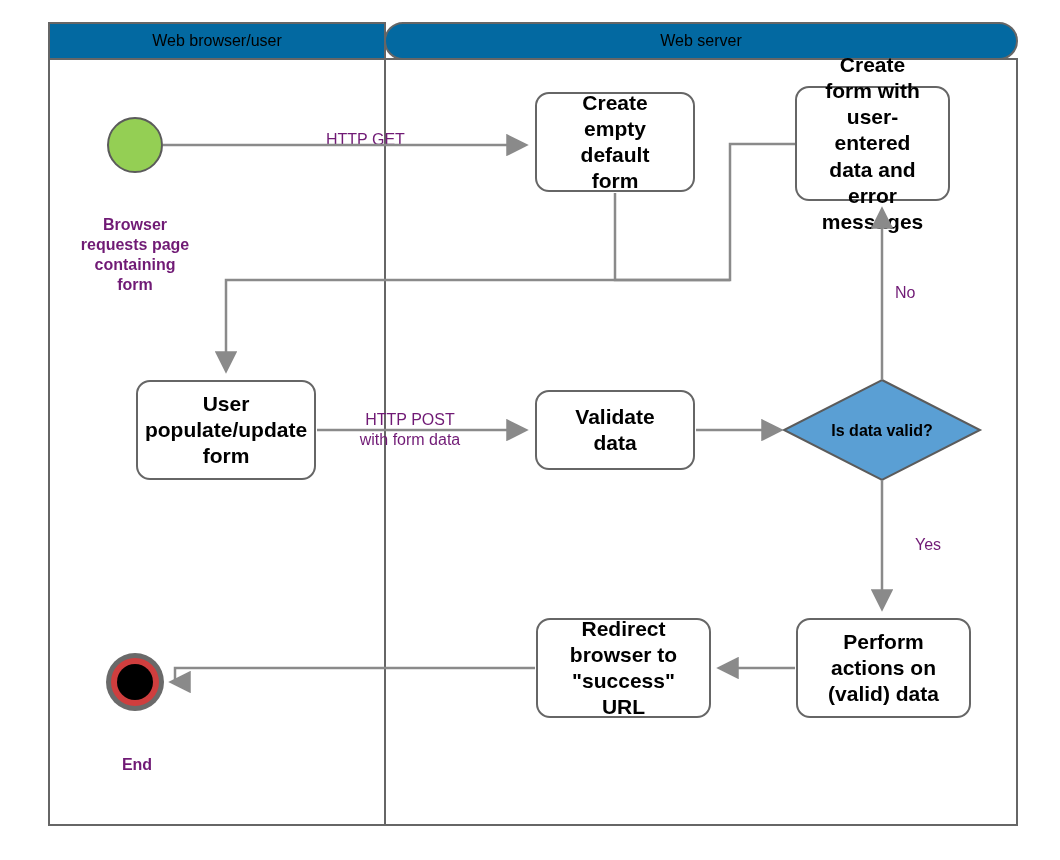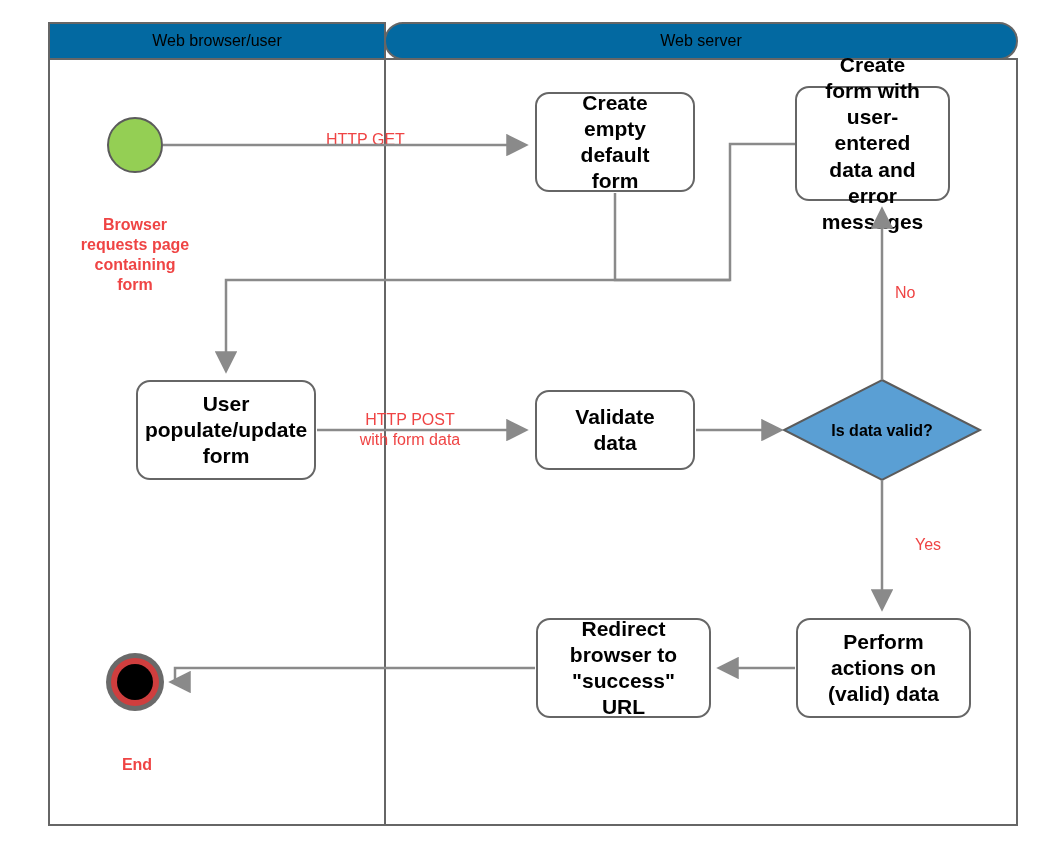--- a/index.html
+++ b/index.html
@@ -44,21 +44,21 @@
     font-weight: bold;
     font-size: 21px;
     padding: 19px;
     line-height: 1.25;
   }
   .label {
     position: absolute;
     text-align: center;
     font-size: 16px;
     line-height: 1.25;
-    color: #ef4444;
+    color: #701a75;
   }
   .label.bold { font-weight: bold; margin-top: 40px; }
   svg.overlay {
     position: absolute;
     left: 0; top: 0;
     width: 1060px;
     height: 860px;
     pointer-events: none;
   }
 </style>

